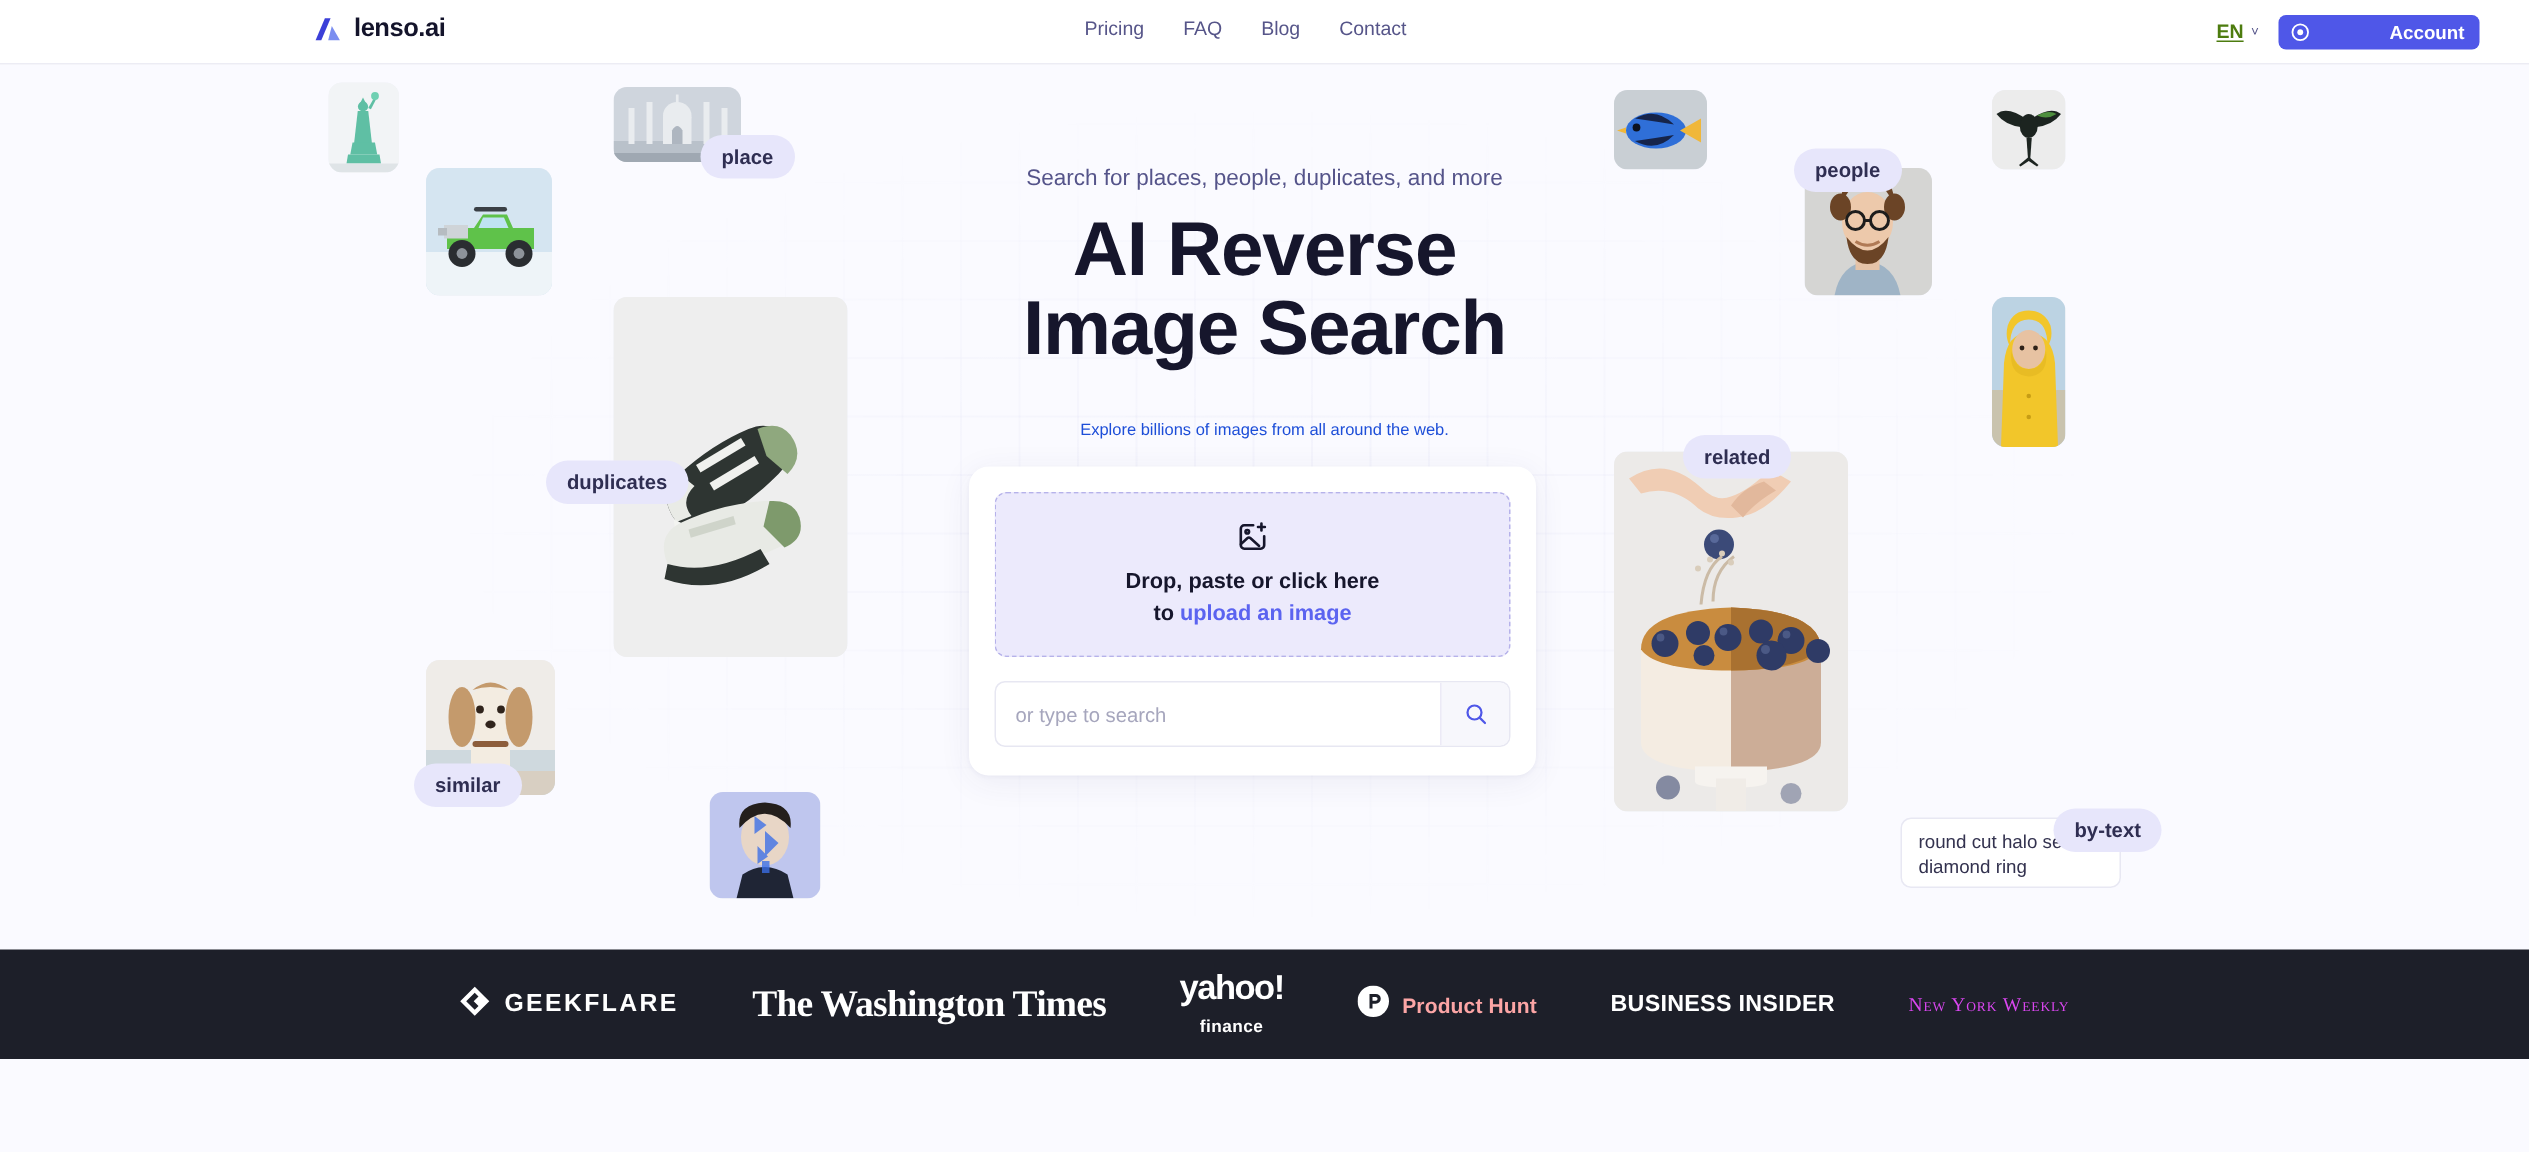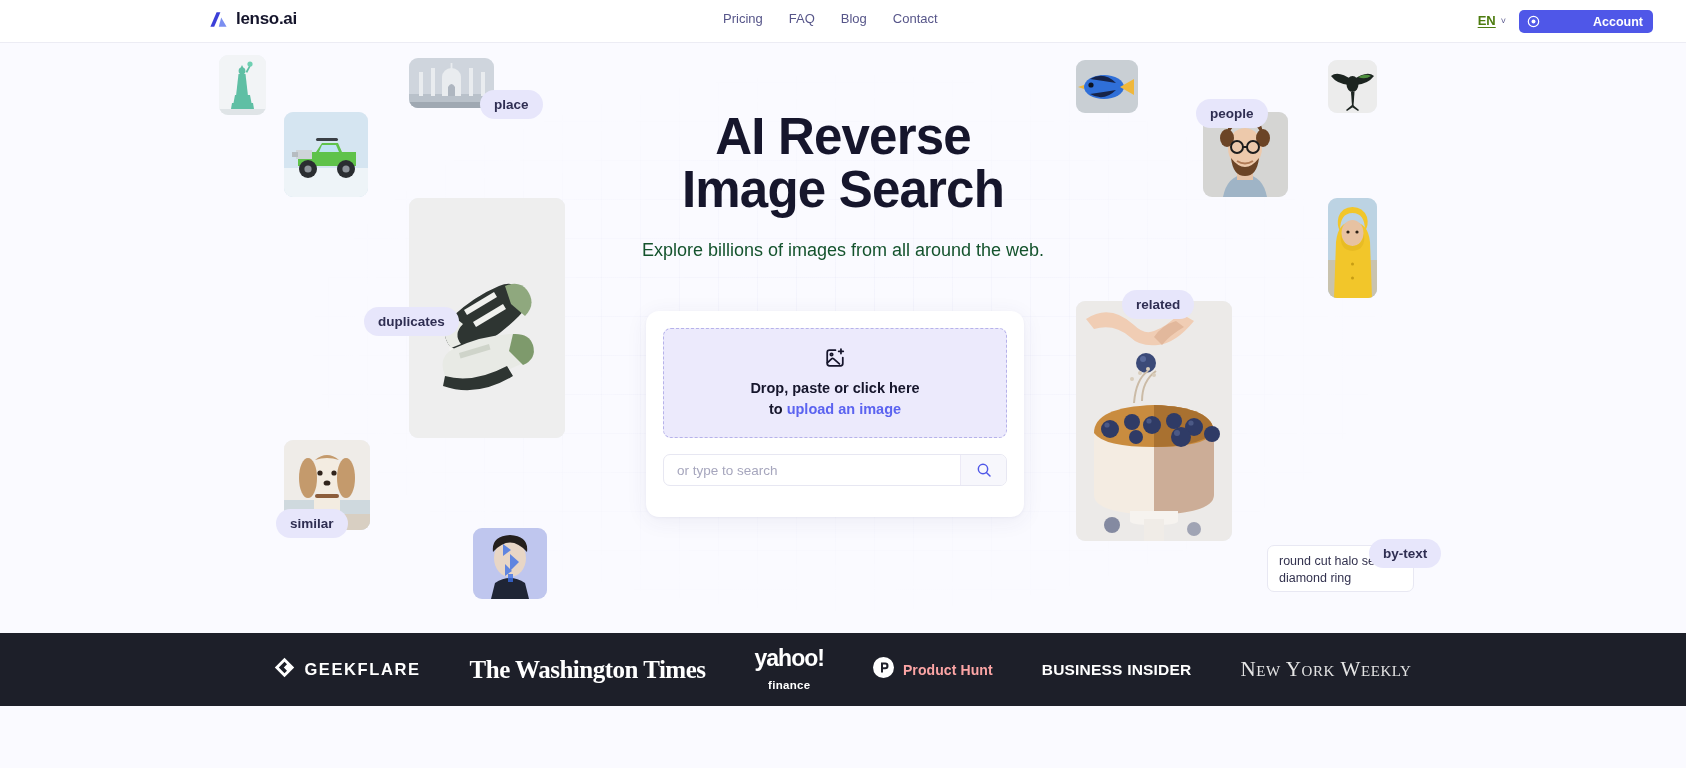--- a/index.html
+++ b/index.html
@@ -126,21 +126,21 @@
   }
   #hero-eyebrow {
     font-size: 15px; color: #55548a; margin-bottom: 12px;
   }
   #hero-title {
     font-size: 51px; font-weight: bold; color: #16162c;
     line-height: 1.04; letter-spacing: -0.8px;
     max-width: 400px; margin: 0 auto;
   }
   #hero-sub {
-    font-size: 18px; color: #14532d; margin-top: 24px;
+    font-size: 11px; color: #1d4ed8; margin-top: 36px;
   }
 
   
   #search-card {
     position: absolute;
     left: 646px; top: 311px;
     width: 378px; height: 206px;
     background: #ffffff;
     border-radius: 13px;
     box-shadow: 0 4px 22px rgba(60,60,120,0.07), 0 1px 3px rgba(60,60,120,0.05);
@@ -161,21 +161,21 @@
     font-size: 14.5px; font-weight: bold; color: #16162c;
     line-height: 21px;
   }
   #dz-line2 {
     font-size: 14.5px; font-weight: bold; color: #16162c;
     line-height: 21px;
   }
   #dz-link { color: #5b63f0; }
   #search-row {
     margin-top: 16px;
-    width: 344px; height: 32px;
+    width: 344px; height: 44px;
     display: flex;
     border: 1px solid #e7e7f2;
     border-radius: 7px;
     overflow: hidden;
     background: #ffffff;
   }
   #search-input {
     flex: 1; border: none; outline: none;
     padding: 0 13px;
     font-size: 13.5px; color: #2a2a44;
@@ -203,21 +203,21 @@
     gap: 49px;
   }
   .logo-item { display: flex; align-items: center; gap: 9px; color: #ffffff; }
   .lg-geekflare { font-size: 16.5px; font-weight: bold; letter-spacing: 1.6px; }
   .lg-wapo { font-family: "Liberation Serif", serif; font-size: 25px; font-weight: bold; letter-spacing: -0.5px; }
   .lg-yahoo-wrap { display: flex; flex-direction: column; align-items: center; line-height: 1; }
   .lg-yahoo { font-size: 23px; font-weight: bold; letter-spacing: -1px; }
   .lg-yahoo-sub { font-size: 11.5px; font-weight: bold; margin-top: 1px; letter-spacing: 0.3px; }
   .lg-ph { font-size: 14px; font-weight: bold; color: #fca5a5; letter-spacing: 0.1px; }
   .lg-bi { font-size: 15.5px; font-weight: bold; letter-spacing: 0.2px; }
-  .lg-nyw { font-family: "Liberation Serif", serif; font-size: 21px; letter-spacing: 0.6px; color: #e5e5e5; }
+  .lg-nyw { font-family: "Liberation Serif", serif; font-size: 13px; letter-spacing: 0.6px; color: #d946ef; }
 
   #bottom-strip {
     position: absolute; left: 0; bottom: 0;
     width: 1686px; height: 62px;
     background: #fafaff;
     z-index: 45;
   }
 </style>
 </head>
 <body>
@@ -446,28 +446,29 @@
       </g>
       <circle cx="36" cy="224" r="8" fill="#2f3b66" opacity="0.55"></circle>
       <circle cx="118" cy="228" r="7" fill="#2f3b66" opacity="0.4"></circle>
     </svg>
   </div>
 
   <div id="bytext-card">
     <span>round cut halo setting diamond ring</span>
   </div>
 
-  <div class="pill" style="left:480px;top:90px;text-align:right;"><span>place</span></div>
+  <div class="pill" style="left:467px;top:90px;text-align:right;"><span>place</span></div>
   <div class="pill" style="left:364px;top:307px;"><span>duplicates</span></div>
   <div class="pill" style="left:276px;top:509px;"><span>similar</span></div>
   <div class="pill" style="left:1196px;top:99px;"><span>people</span></div>
   <div class="pill" style="left:1122px;top:290px;"><span>related</span></div>
   <div class="pill" style="left:1369px;top:539px;"><span>by-text</span></div>
 
   <div id="hero">
+    <div id="hero-eyebrow">Search for places, people, duplicates, and more</div>
     <h1 id="hero-title">AI Reverse Image Search</h1>
     <div id="hero-sub">Explore billions of images from all around the web.</div>
   </div>
 
   <div id="search-card">
     <div id="dropzone">
       <span id="dz-icon">
         <svg viewBox="0 0 24 24" fill="none" stroke="#16162c" stroke-width="1.9" stroke-linecap="round" stroke-linejoin="round">
           <path d="M20.5 11.5V18a2.5 2.5 0 0 1-2.5 2.5H6A2.5 2.5 0 0 1 3.5 18V6A2.5 2.5 0 0 1 6 3.5h6.5"></path>
           <circle cx="8.2" cy="8.2" r="1.3"></circle>

